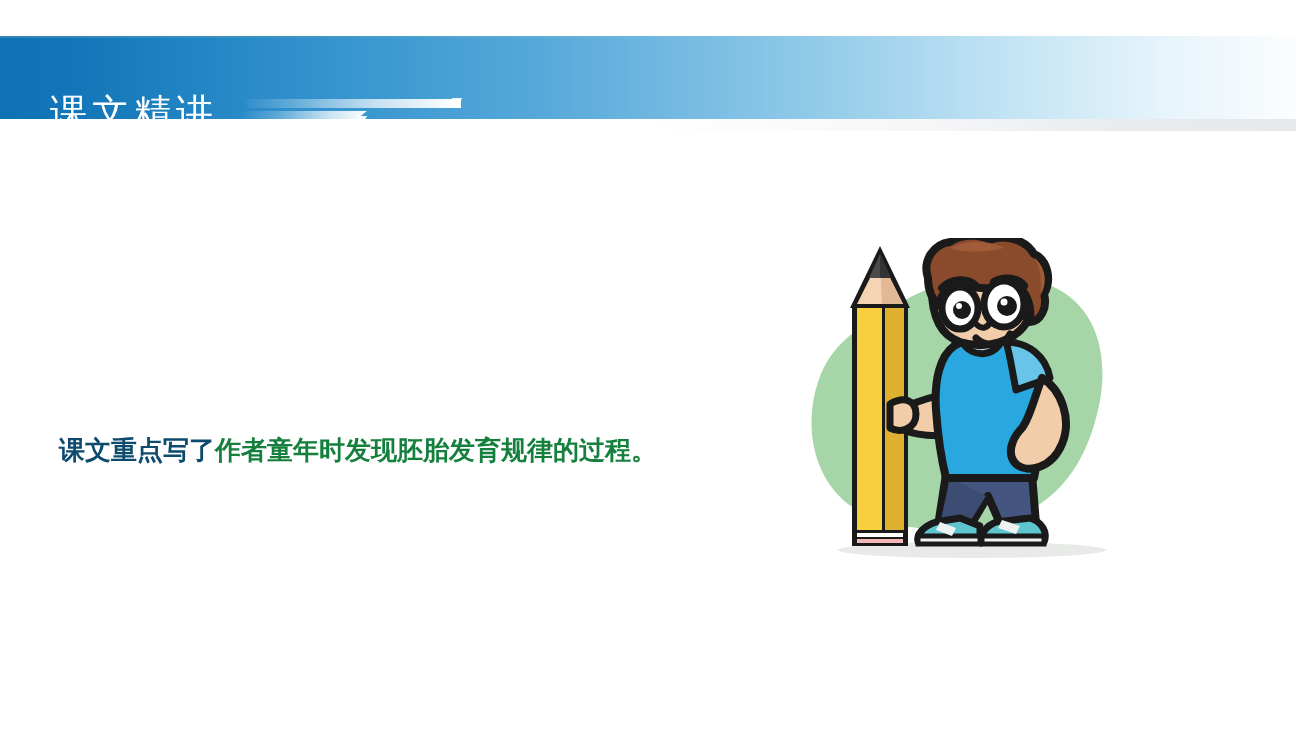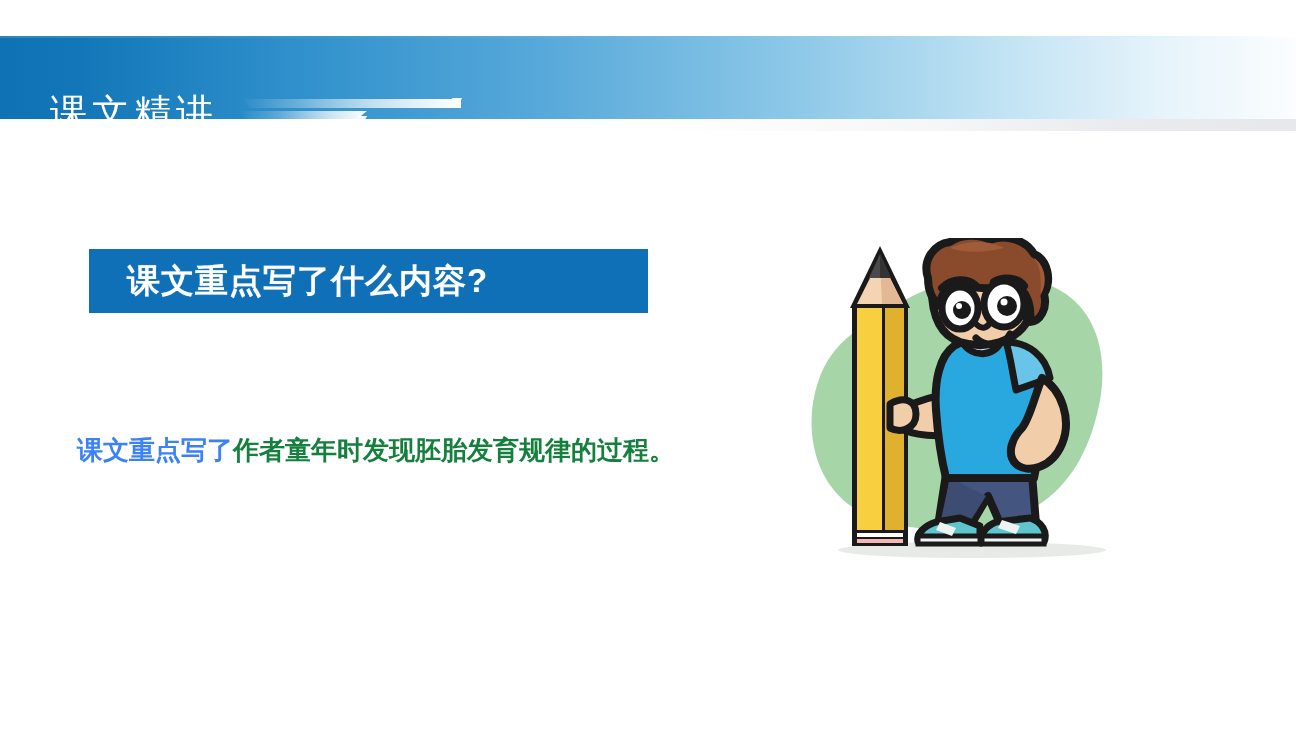--- a/index.html
+++ b/index.html
@@ -122,21 +122,21 @@
   
   .body-line {
     position: absolute;
     left: 59px; top: 431px;
     font-size: 26px;
     font-weight: bold;
     line-height: 38px;
     white-space: nowrap;
     letter-spacing: 0px;
   }
-  .txt-black { color: #3b82f6; margin-left: 18px; }
+  .txt-black { color: #0c4a6e; }
   .txt-red   { color: #15803d; }
 
   
   .bl-band {
     position: absolute;
     left: 0; top: 609px;
     width: 740px; height: 62px;
     background: linear-gradient(to right,
         rgba(238,239,240,1) 0%,
         rgba(242,243,244,1) 20%,
@@ -185,23 +185,20 @@
     <div class="header-title">课文精讲</div>
 
     <div class="deco-bar deco-bar-1"></div>
     <div class="deco-bar deco-bar-2"></div>
     <div class="deco-tick deco-tick-1"></div>
     <div class="deco-tick deco-tick-2"></div>
   </div>
 
   <div class="header-undershade"></div>
 
-  <div class="title-box">
-    <span class="title-box-text">课文重点写了什么内容?</span>
-  </div>
 
   <div class="body-line">
     <span class="txt-black">课文重点写了</span><span class="txt-red">作者童年时发现胚胎发育规律的过程。</span>
   </div>
 
   <div class="illu">
     <svg viewBox="0 0 362 342" xmlns="http://www.w3.org/2000/svg">
 
       <g>
         <path d="M112 64

